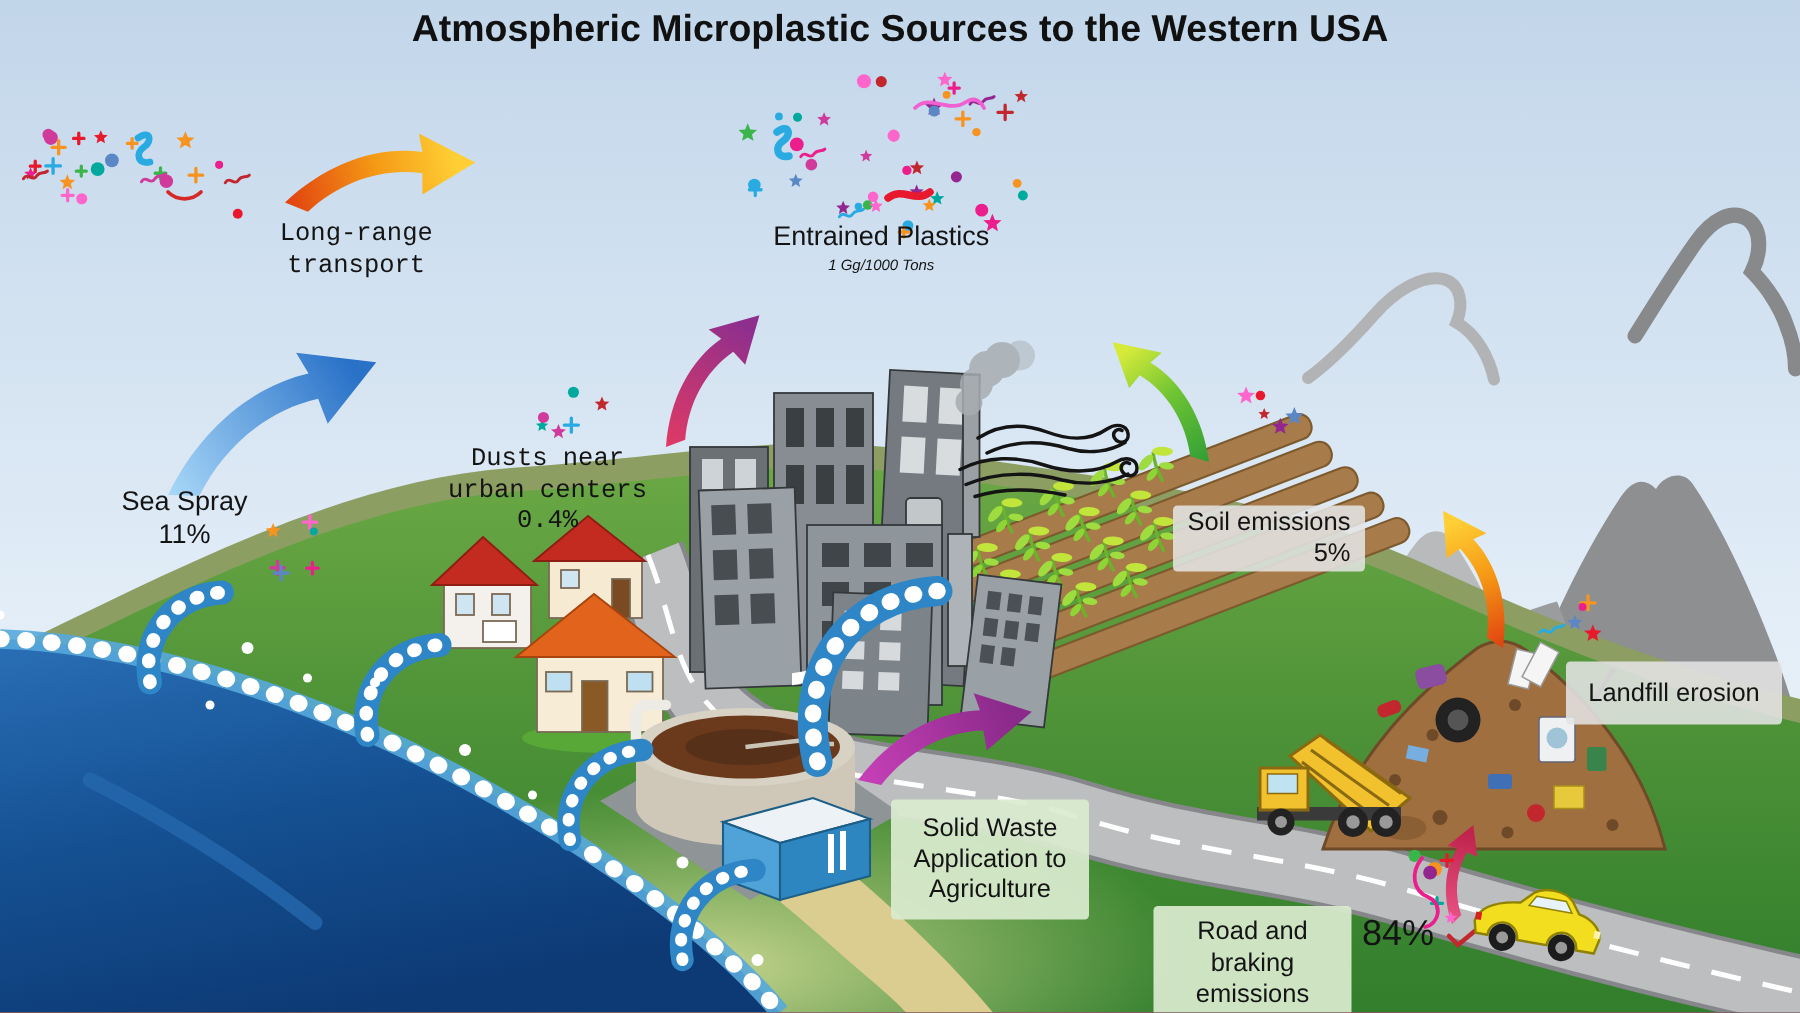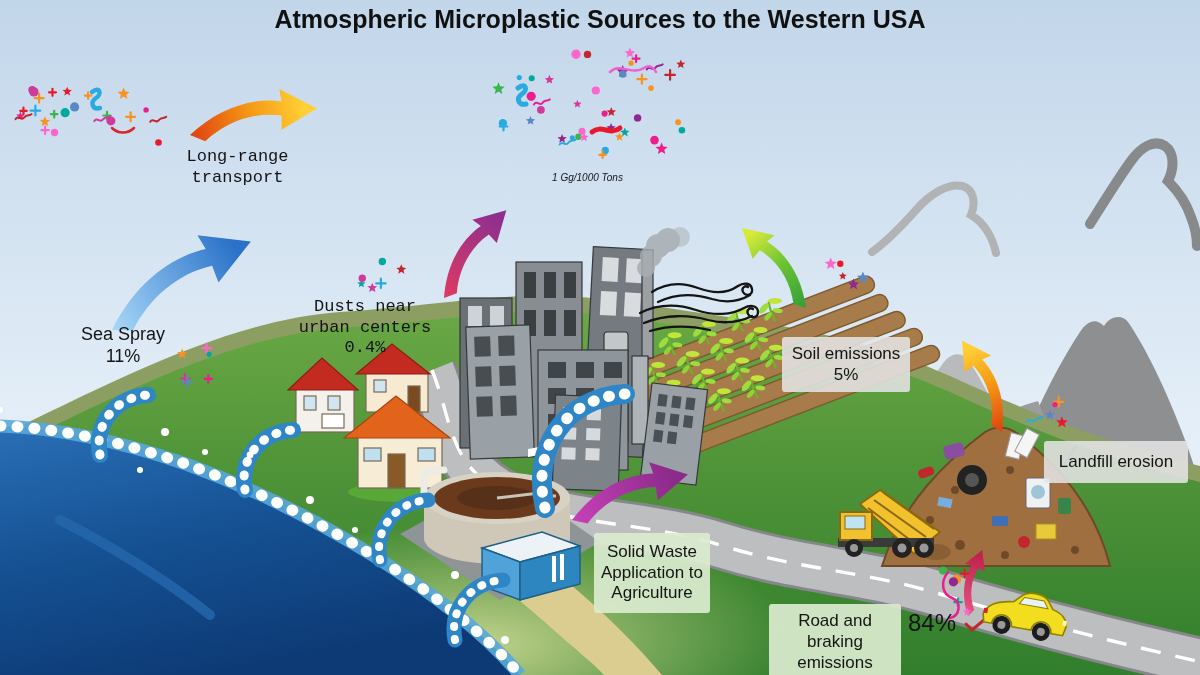--- a/index.html
+++ b/index.html
@@ -494,35 +494,36 @@
         <circle cx="60" cy="36" r="4" fill="#999"></circle>
     <rect x="0" y="22" width="4" height="5" fill="#d42222"></rect>
     <rect x="80" y="21" width="4" height="5" fill="#fff3ae"></rect>
   </g>
 </svg>
 
   <div class="title">Atmospheric Microplastic Sources to the Western USA</div>
 
   <div class="lbl" style="left:140px;top:147px;width:195px;font-family:Liberation Mono, monospace;">Long-range transport</div>
 
+  <div class="lbl" style="left:500px;top:147px;width:175px;font-size:18px;">Entrained Plastics</div>
   <div class="lbl small" style="left:500px;top:172px;width:175px;">1 Gg/1000 Tons</div>
 
   <div class="lbl" style="left:58px;top:324px;width:130px;font-size:18px;">Sea Spray
 11%</div>
 
   <div class="lbl" style="left:295px;top:297px;width:140px;font-family:Liberation Mono, monospace;">Dusts near
 urban centers
 0.4%</div>
 
-  <div class="lbl box box-gray" style="left:782px;top:337px;width:128px;height:55px;">Soil emissions
+  <div class="lbl box box-gray" style="left:782px;top:337px;width:128px;height:44px;text-align:right;">Soil emissions
 5%</div>
 
   <div class="lbl box box-gray" style="left:1044px;top:441px;width:144px;height:42px;">Landfill erosion</div>
 
-  <div class="lbl box box-green" style="left:594px;top:533px;width:116px;height:80px;">Solid Waste
+  <div class="lbl box box-green" style="left:594px;top:533px;width:132px;height:80px;">Solid Waste
 Application to
 Agriculture</div>
 
   <div class="lbl box box-green" style="left:769px;top:584px;width:132px;height:77px;margin-top:20px;">Road and
 braking
 emissions</div>
   <div class="lbl pct-big" style="left:900px;top:608px;width:64px;">84%</div>
 
 </div>
 

